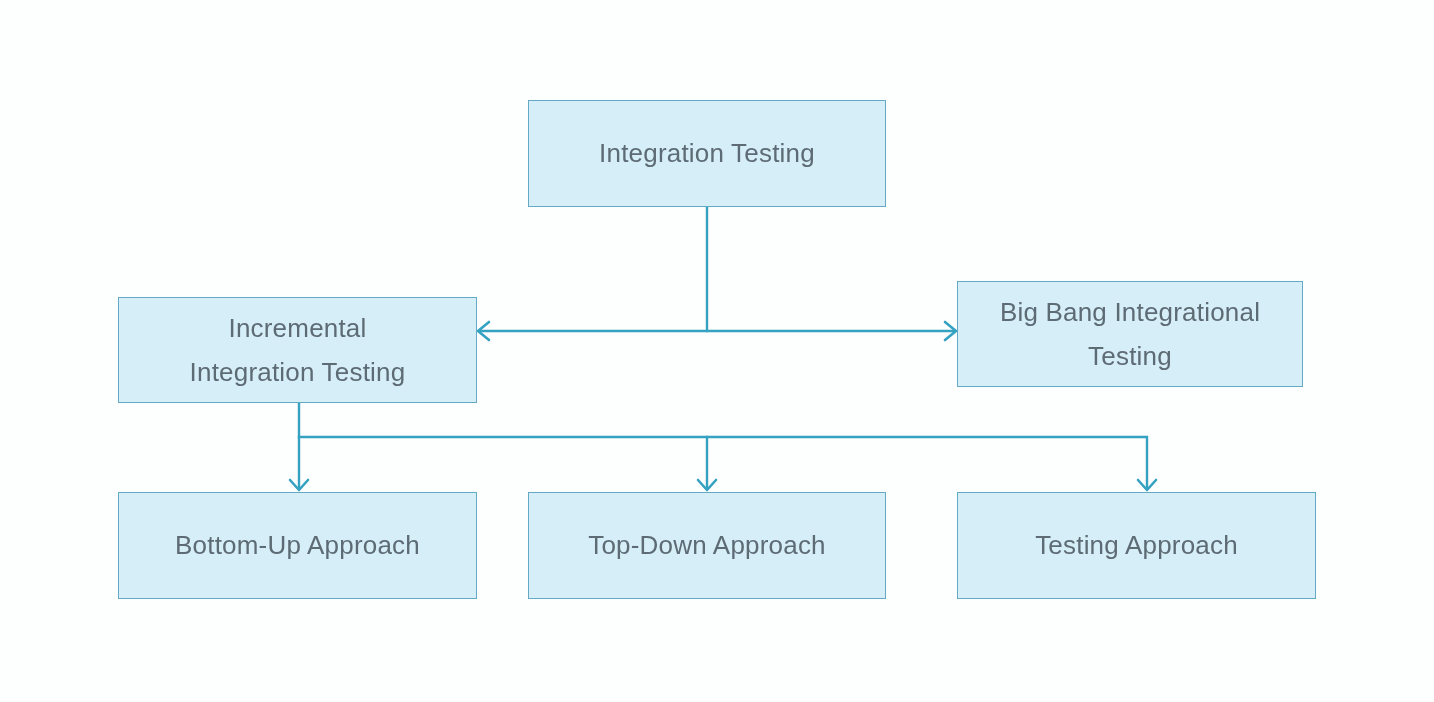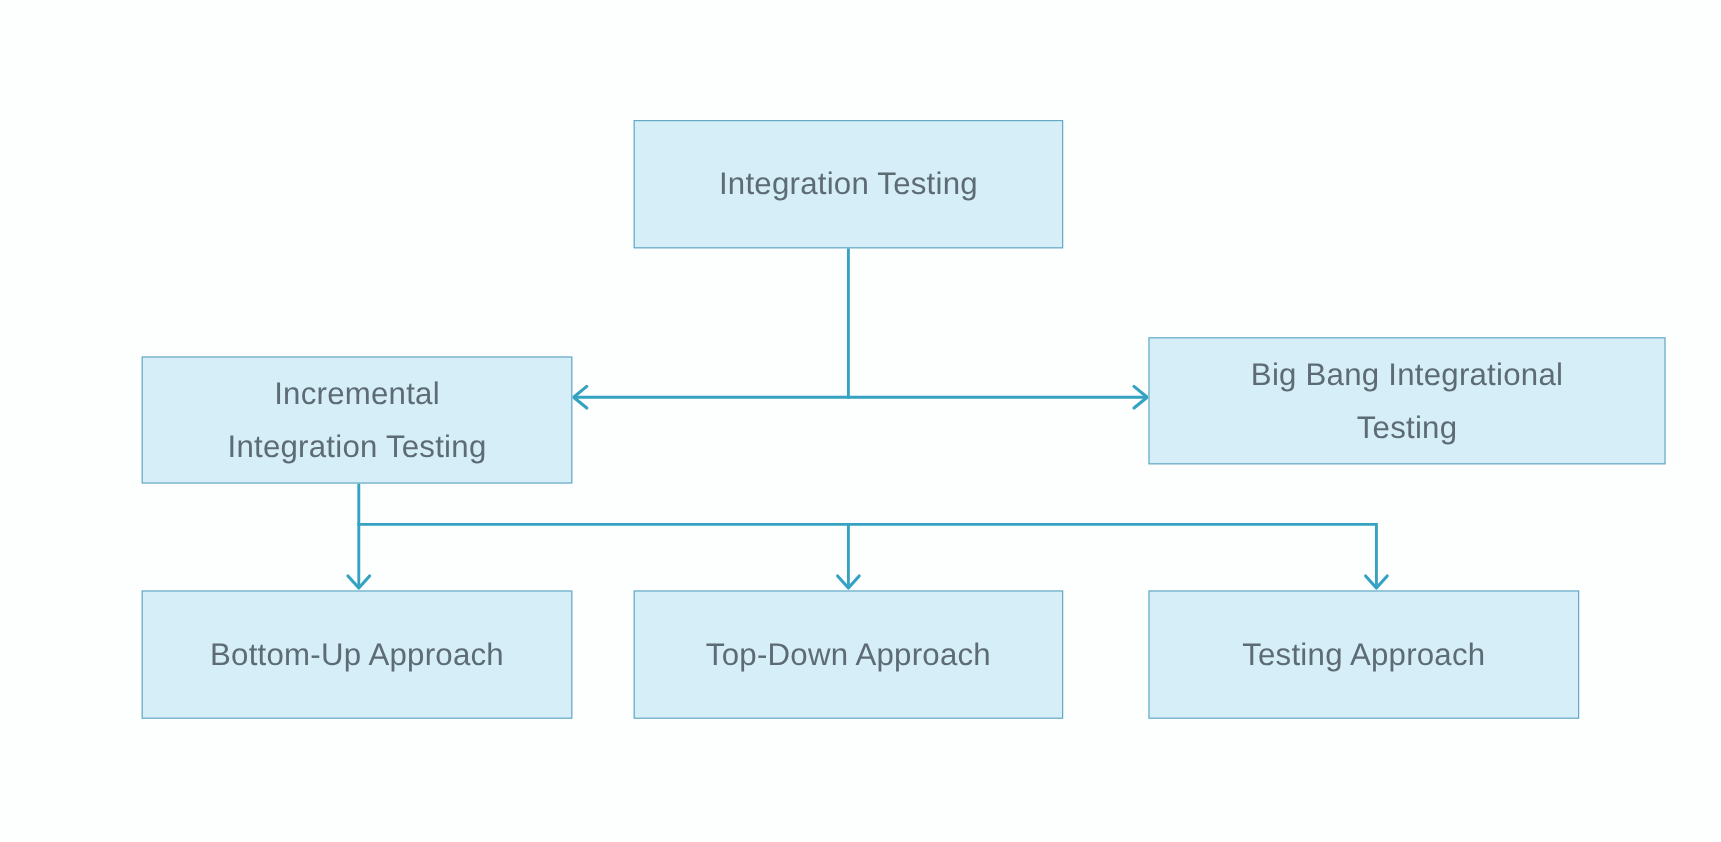--- a/index.html
+++ b/index.html
@@ -85,21 +85,21 @@
 
   <div class="node" style="left:528px; top:100px; width:358px; height:107px;">
     <span class="node-label">Integration Testing</span>
   </div>
 
   <div class="node" style="left:118px; top:297px; width:359px; height:106px;">
     <span class="node-label">Incremental
 Integration Testing</span>
   </div>
 
-  <div class="node" style="left:957px; top:281px; width:431px; height:106px;">
+  <div class="node" style="left:957px; top:281px; width:346px; height:106px;">
     <span class="node-label">Big Bang Integrational
 Testing</span>
   </div>
 
   <div class="node" style="left:118px; top:492px; width:359px; height:107px;">
     <span class="node-label">Bottom-Up Approach</span>
   </div>
 
   <div class="node" style="left:528px; top:492px; width:358px; height:107px;">
     <span class="node-label">Top-Down Approach</span>

